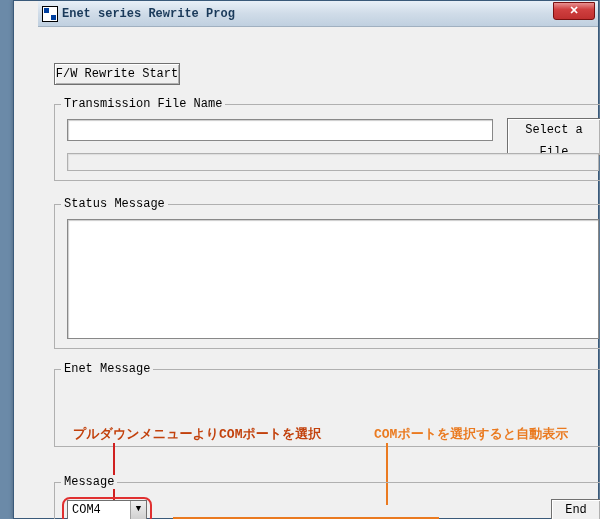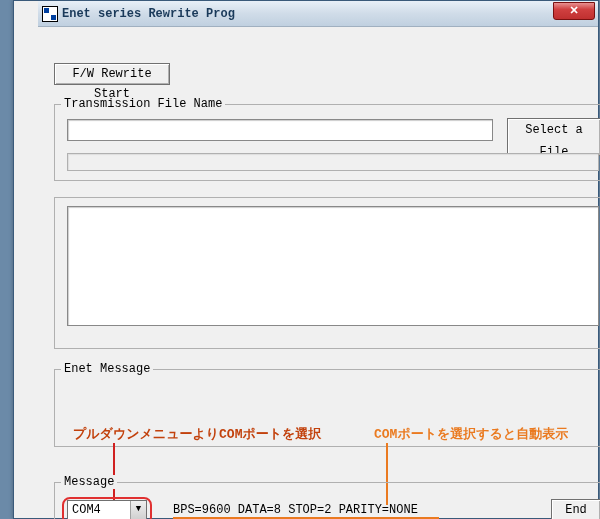--- a/index.html
+++ b/index.html
@@ -78,21 +78,21 @@
     cursor: pointer;
   }
   .client {
     padding: 0;
     position: relative;
   }
   .fw-btn {
     position: absolute;
     left: 16px;
     top: 36px;
-    width: 116px;
+    width: 126px;
     height: 22px;
     background: #f0f0f0;
     border: 1px solid #707070;
     box-shadow: inset 1px 1px 0 #fff, inset -1px -1px 0 #b0b0b0;
     text-align: center;
     line-height: 20px;
     cursor: pointer;
   }
   fieldset {
     position: absolute;
@@ -290,39 +290,39 @@
     <div class="fw-btn">F/W Rewrite Start</div>
 
     <fieldset class="fs-filename">
       <legend>Transmission File Name</legend>
       <input type="text" class="filename-input" value="" style="">
       <div class="select-file-btn">Select a File</div>
       <div class="progress-bar"></div>
     </fieldset>
 
     <fieldset class="fs-status">
+      <legend>Status Message</legend>
       <textarea class="status-box" readonly="" style=""></textarea>
     </fieldset>
 
     <fieldset class="fs-error">
       <legend>Enet Message</legend>
     </fieldset>
 
     <div class="annot1">プルダウンメニューよりCOMポートを選択</div>
     <div class="annot2">COMポートを選択すると自動表示</div>
     <div class="vline-red"></div>
     <div class="vline-orange"></div>
 
     <fieldset class="fs-static">
       <legend>Message</legend>
       <div class="com-select">
         <span class="val">COM4</span>
         <span class="arrow">▼</span>
       </div>
-      <span class="params">BPS=9600  DATA=8  STOP=2  PARITY=NONE</span>
       <div class="params-underline"></div>
       <div class="end-btn">End</div>
     </fieldset>
 
     <div class="red-ring"></div>
 
   </div>
 </div>
 
 </body></html>

